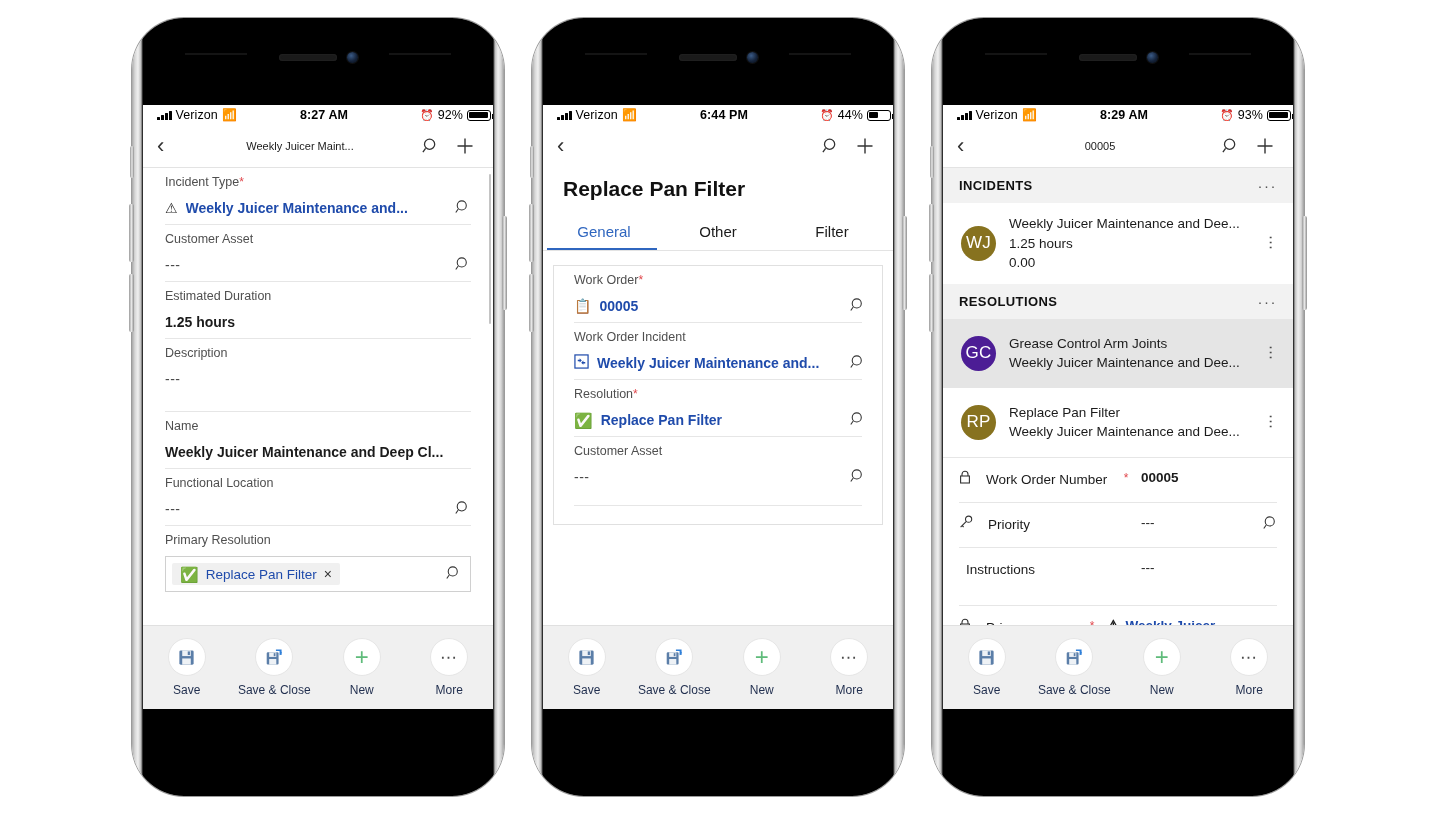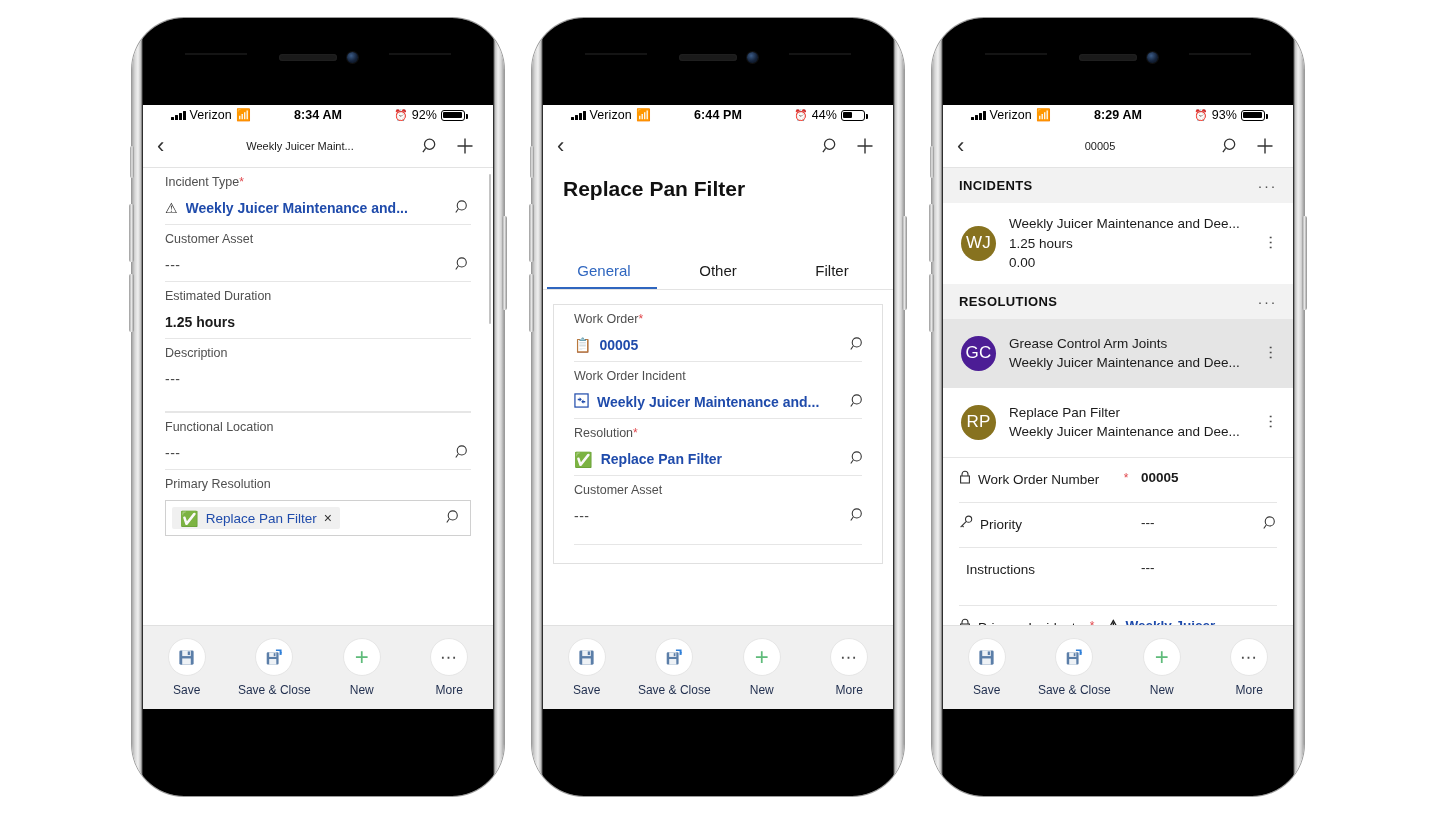--- a/index.html
+++ b/index.html
@@ -56,22 +56,22 @@
   
   .btn-side { position: absolute; background: linear-gradient(to right,#9a9a9a,#e6e6e6,#8f8f8f); border-radius: 2px; }
   .btn-silent { left: -2px; top: 128px; width: 4px; height: 32px; }
   .btn-volup  { left: -3px; top: 186px; width: 5px; height: 58px; }
   .btn-voldn  { left: -3px; top: 256px; width: 5px; height: 58px; }
   .btn-power  { right: -3px; top: 198px; width: 5px; height: 94px; }
 
   
   .statusbar {
     height: 20px; display: flex; align-items: center;
-    padding: 0 28px; font-size: 12.5px; color: #000;
-    background: #fff; letter-spacing: .1px;
+    padding: 0 2px; font-size: 12.5px; color: #000;
+    background: #fff; letter-spacing: .1px; margin-left: 12px;
   }
   .sb-left { display: flex; align-items: center; gap: 4px; flex: 1; }
   .sb-center { font-weight: bold; font-size: 12.5px; }
   .sb-right { display: flex; align-items: center; gap: 4px; flex: 1; justify-content: flex-end; }
   .bars { display: flex; align-items: flex-end; gap: 1.5px; height: 9px; }
   .bars i { width: 2.5px; background: #000; display: block; border-radius: .5px; }
   .bars i:nth-child(1){height:3px}.bars i:nth-child(2){height:5px}
   .bars i:nth-child(3){height:7px}.bars i:nth-child(4){height:9px}
   .wifi { font-size: 12px; line-height: 1; }
   .alarm { font-size: 11px; line-height: 1; }
@@ -114,21 +114,21 @@
   
   .gl { display:inline-block; line-height:1; }
   .gl-warn { font-size: 14px; color: #1b1b1b; }
   .gl-check { font-size: 15px; color: #1b1b1b; }
 
   
   .rec-head { padding: 10px 20px 4px; }
   .rec-title { font-size: 21px; font-weight: bold; color: #111; }
   .rec-sub { font-size: 14px; color: #2b2b2b; margin-top: 7px; }
   .tabs { display: flex; padding: 0 4px; margin-top: 12px; position: relative; }
-  .tab { flex: 1; text-align: center; padding: 6px 0 10px; font-size: 15px; color: #1b1b1b; margin-top: 39px; }
+  .tab { flex: 1; text-align: center; padding: 6px 0 10px; font-size: 15px; color: #1b1b1b; }
   .tab.active { color: #2f66bf; }
   .tabs-underline { position: absolute; bottom: 0; left: 4px; width: 110px; height: 2.5px; background: #2f66bf; }
   .tabs-base { height: 1px; background: #e3e3e3; }
   .card { margin: 14px 10px 0; border: 1px solid #e0e0e0; background: #fff; padding-bottom: 18px; }
   .card .fld { padding-left: 20px; padding-right: 16px; }
   .card .hr { margin: 0 20px 0 20px; }
 
   
   .sec-head { display:flex; align-items:center; justify-content:space-between;
               padding: 10px 16px 10px; background:#f2f2f2; }
@@ -136,21 +136,21 @@
   .dots-h { color:#555; font-size: 15px; letter-spacing: 1.5px; line-height: 1; }
   .listrow { display:flex; align-items:center; gap: 13px; padding: 11px 14px 11px 18px; background:#fff; }
   .listrow.sel { background: #e5e5e5; }
   .avatar { width: 35px; height: 35px; border-radius: 50%; color:#fff; flex: 0 0 auto;
             display:flex; align-items:center; justify-content:center; font-size: 17px; letter-spacing:.3px; }
   .listcol { flex: 1; min-width: 0; }
   .listcol div { font-size: 13.5px; color: #1b1b1b; white-space: nowrap; overflow: hidden; line-height: 1.45; }
   .dots-v { color:#4a4a4a; font-size: 15px; line-height: 1; writing-mode: vertical-rl; letter-spacing: 1px; }
 
   .p3fld { display:flex; align-items:flex-start; padding: 12px 14px 12px 16px; gap: 6px; background:#fff; }
-  .p3lab { flex: 0 0 152px; font-size: 13.5px; color: #1b1b1b; display:flex; gap:7px; line-height:1.5; }
+  .p3lab { flex: 0 0 152px; font-size: 13.5px; color: #1b1b1b; display:flex; gap:15px; line-height:1.5; }
   .p3star { flex: 0 0 18px; text-align:center; color:#e0474c; font-size: 12px; padding-top: 1px; }
   .p3val { flex: 1; font-size: 13.5px; color:#1b1b1b; display:flex; align-items:center; gap:6px; white-space:nowrap; overflow:hidden; }
   .p3val.bold { font-weight: bold; }
   .p3val.link { color:#1f4bab; font-weight:bold; }
   .p3hr { height:1px; background:#e6e6e6; margin: 0 16px; }
 
   
   .cmdbar {
     position: absolute; left: 0; right: 0; bottom: 0; height: 84px;
     background: #f0f0f0; display: flex; align-items: center;
@@ -187,21 +187,21 @@
           <div class="sb-left">
             <span class="bars">
                 <i></i>
                 <i></i>
                 <i></i>
                 <i></i>
               </span>
             <span>Verizon</span>
             <span class="wifi">📶</span>
           </div>
-          <div class="sb-center">8:34 AM</div>
+          <div class="sb-center">8:27 AM</div>
           <div class="sb-right">
             <span class="alarm">⏰</span>
             <span>92%</span>
             <span class="batt">
                 <span style="width:18.5px"></span>
               </span>
           </div>
         </div>
 
         <div class="navbar">
@@ -265,20 +265,26 @@
           <div class="hr"></div>
 
           <div class="fld" style="padding-bottom:22px">
             <div class="fld-label">Description</div>
             <div class="fld-row">
               <span class="fld-val muted">---</span>
             </div>
           </div>
           <div class="hr"></div>
 
+          <div class="fld">
+            <div class="fld-label">Name</div>
+            <div class="fld-row">
+              <span class="fld-val bold">Weekly Juicer Maintenance and Deep Cl...</span>
+            </div>
+          </div>
           <div class="hr"></div>
 
           <div class="fld">
             <div class="fld-label">Functional Location</div>
             <div class="fld-row">
               <span class="fld-val muted">---</span>
               <span class="mag">
                 <svg width="16" height="16" viewBox="0 0 18 18">
                   <circle cx="7.6" cy="7.2" r="5.1" fill="none" stroke="#333" stroke-width="1.2"></circle>
                   <line x1="3.6" y1="11.3" x2="0.9" y2="15.2" stroke="#333" stroke-width="1.2"></line>

